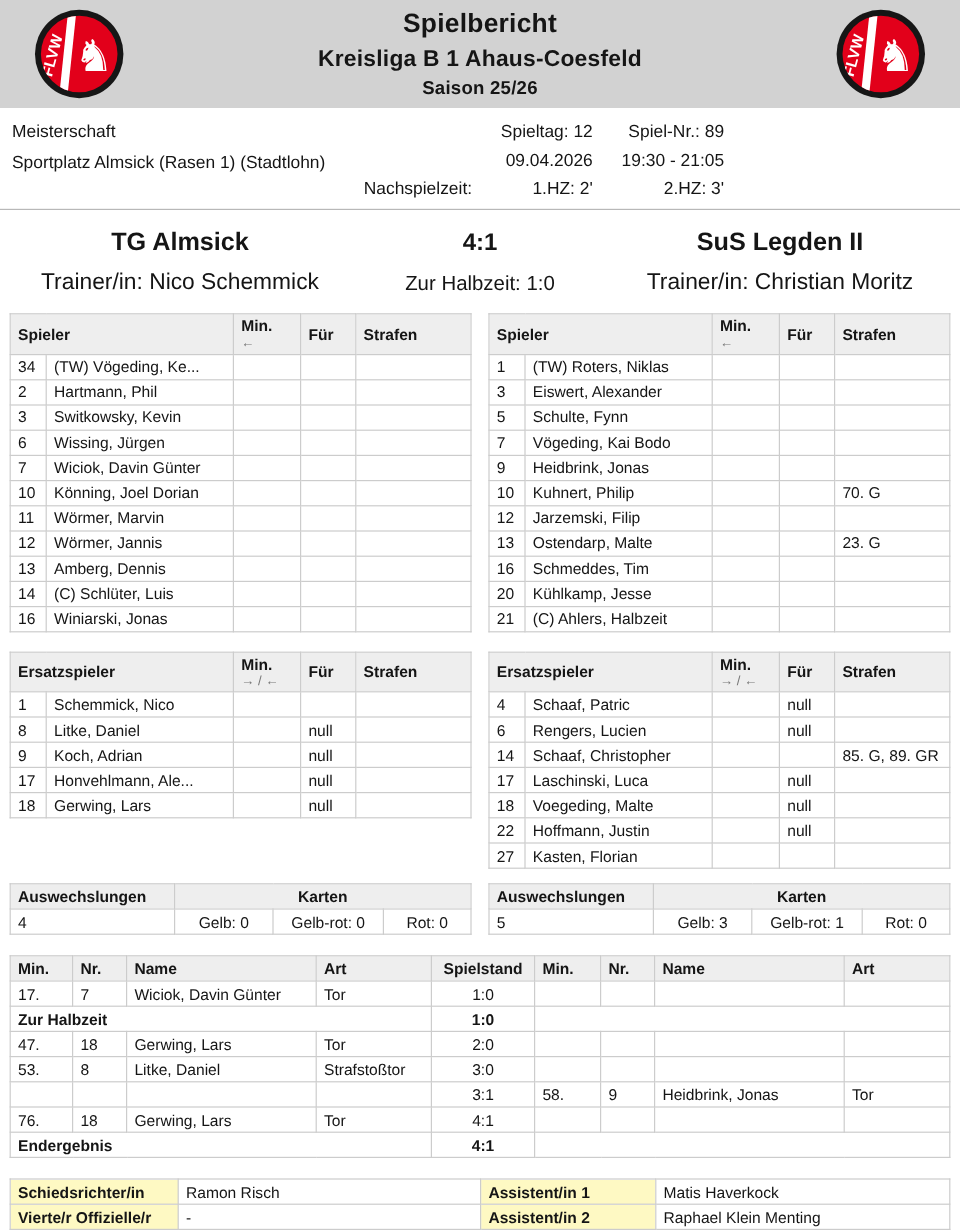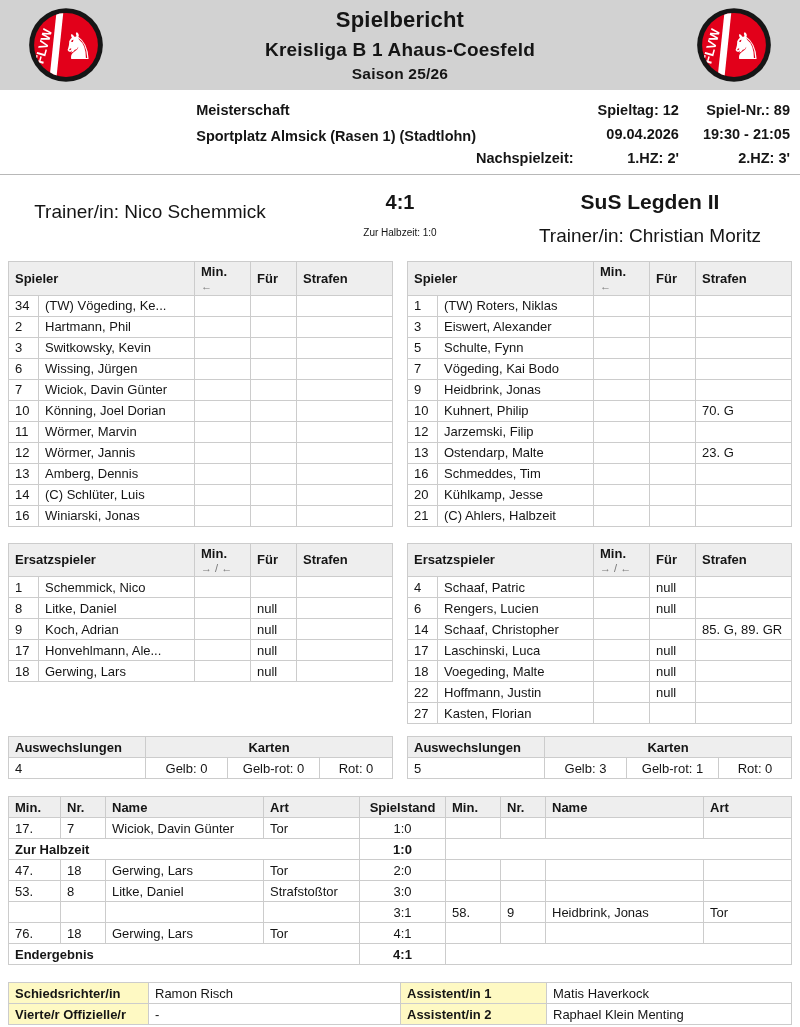--- a/index.html
+++ b/index.html
@@ -8,30 +8,30 @@
     font-family:"Liberation Sans",sans-serif;-webkit-font-smoothing:antialiased;
   }
   
   .band{height:90px;background:#d2d2d2;display:flex;align-items:center;justify-content:space-between;padding:0 28px;box-sizing:border-box;}
   .titles{text-align:center;font-weight:bold;line-height:1.45;letter-spacing:.2px;}
   .t1{font-size:22px;}
   .t2{font-size:19px;}
   .t3{font-size:15.5px;}
   .logo{width:76px;height:76px;display:block;}
   
-  .meta{display:flex;justify-content:flex-end;padding:12px 10px 2px 10px;font-weight:bold;font-size:14.5px;}
+  .meta{display:flex;justify-content:flex-start;padding:12px 10px 2px 10px;font-weight:normal;font-size:14.5px;gap:32px;}
   .meta-left div{margin-bottom:10px;}
   .meta-right{display:grid;grid-template-columns:auto auto auto;column-gap:24px;row-gap:8px;text-align:right;align-content:start;}
   hr.sep{border:none;border-top:1px solid #b8b8b8;margin:6px 0 0 0;}
   
   .scoreboard{display:grid;grid-template-columns:1fr 200px 1fr;text-align:center;padding:15px 0 14px 0;}
   .team-name{font-size:21px;font-weight:bold;}
   .trainer{font-size:19px;margin-top:11px;}
   .score{font-size:20px;font-weight:bold;margin-top:1px;}
-  .halftime{font-size:10px;margin-top:13px;}
+  .halftime{font-size:17px;margin-top:13px;}
   
   table{border-collapse:collapse;font-size:13px;width:100%;table-layout:fixed;}
   td,th{border:1px solid #ccc;padding:1px 6px;height:18px;text-align:left;vertical-align:middle;overflow:hidden;white-space:nowrap;}
   th{background:#eee;font-weight:bold;}
   th.minh{line-height:1.15;padding-top:3px;padding-bottom:2px;}
   .arrow{font-size:11px;color:#777;font-weight:normal;}
   .cols{display:flex;gap:14px;padding:0 8px;align-items:flex-start;}
   .cols>table{flex:1;}
   .mt16{margin-top:16px;}
   .mt12{margin-top:12px;}
@@ -89,20 +89,21 @@
     <div>19:30 - 21:05</div>
     <div>Nachspielzeit:</div>
     <div>1.HZ: 2'</div>
     <div>2.HZ: 3'</div>
   </div>
 </div>
 <hr class="sep">
 
 <div class="scoreboard">
   <div>
+    <div class="team-name">TG Almsick</div>
     <div class="trainer">Trainer/in: Nico Schemmick</div>
   </div>
   <div>
     <div class="score">4:1</div>
     <div class="halftime">Zur Halbzeit: 1:0</div>
   </div>
   <div>
     <div class="team-name">SuS Legden II</div>
     <div class="trainer">Trainer/in: Christian Moritz</div>
   </div>

